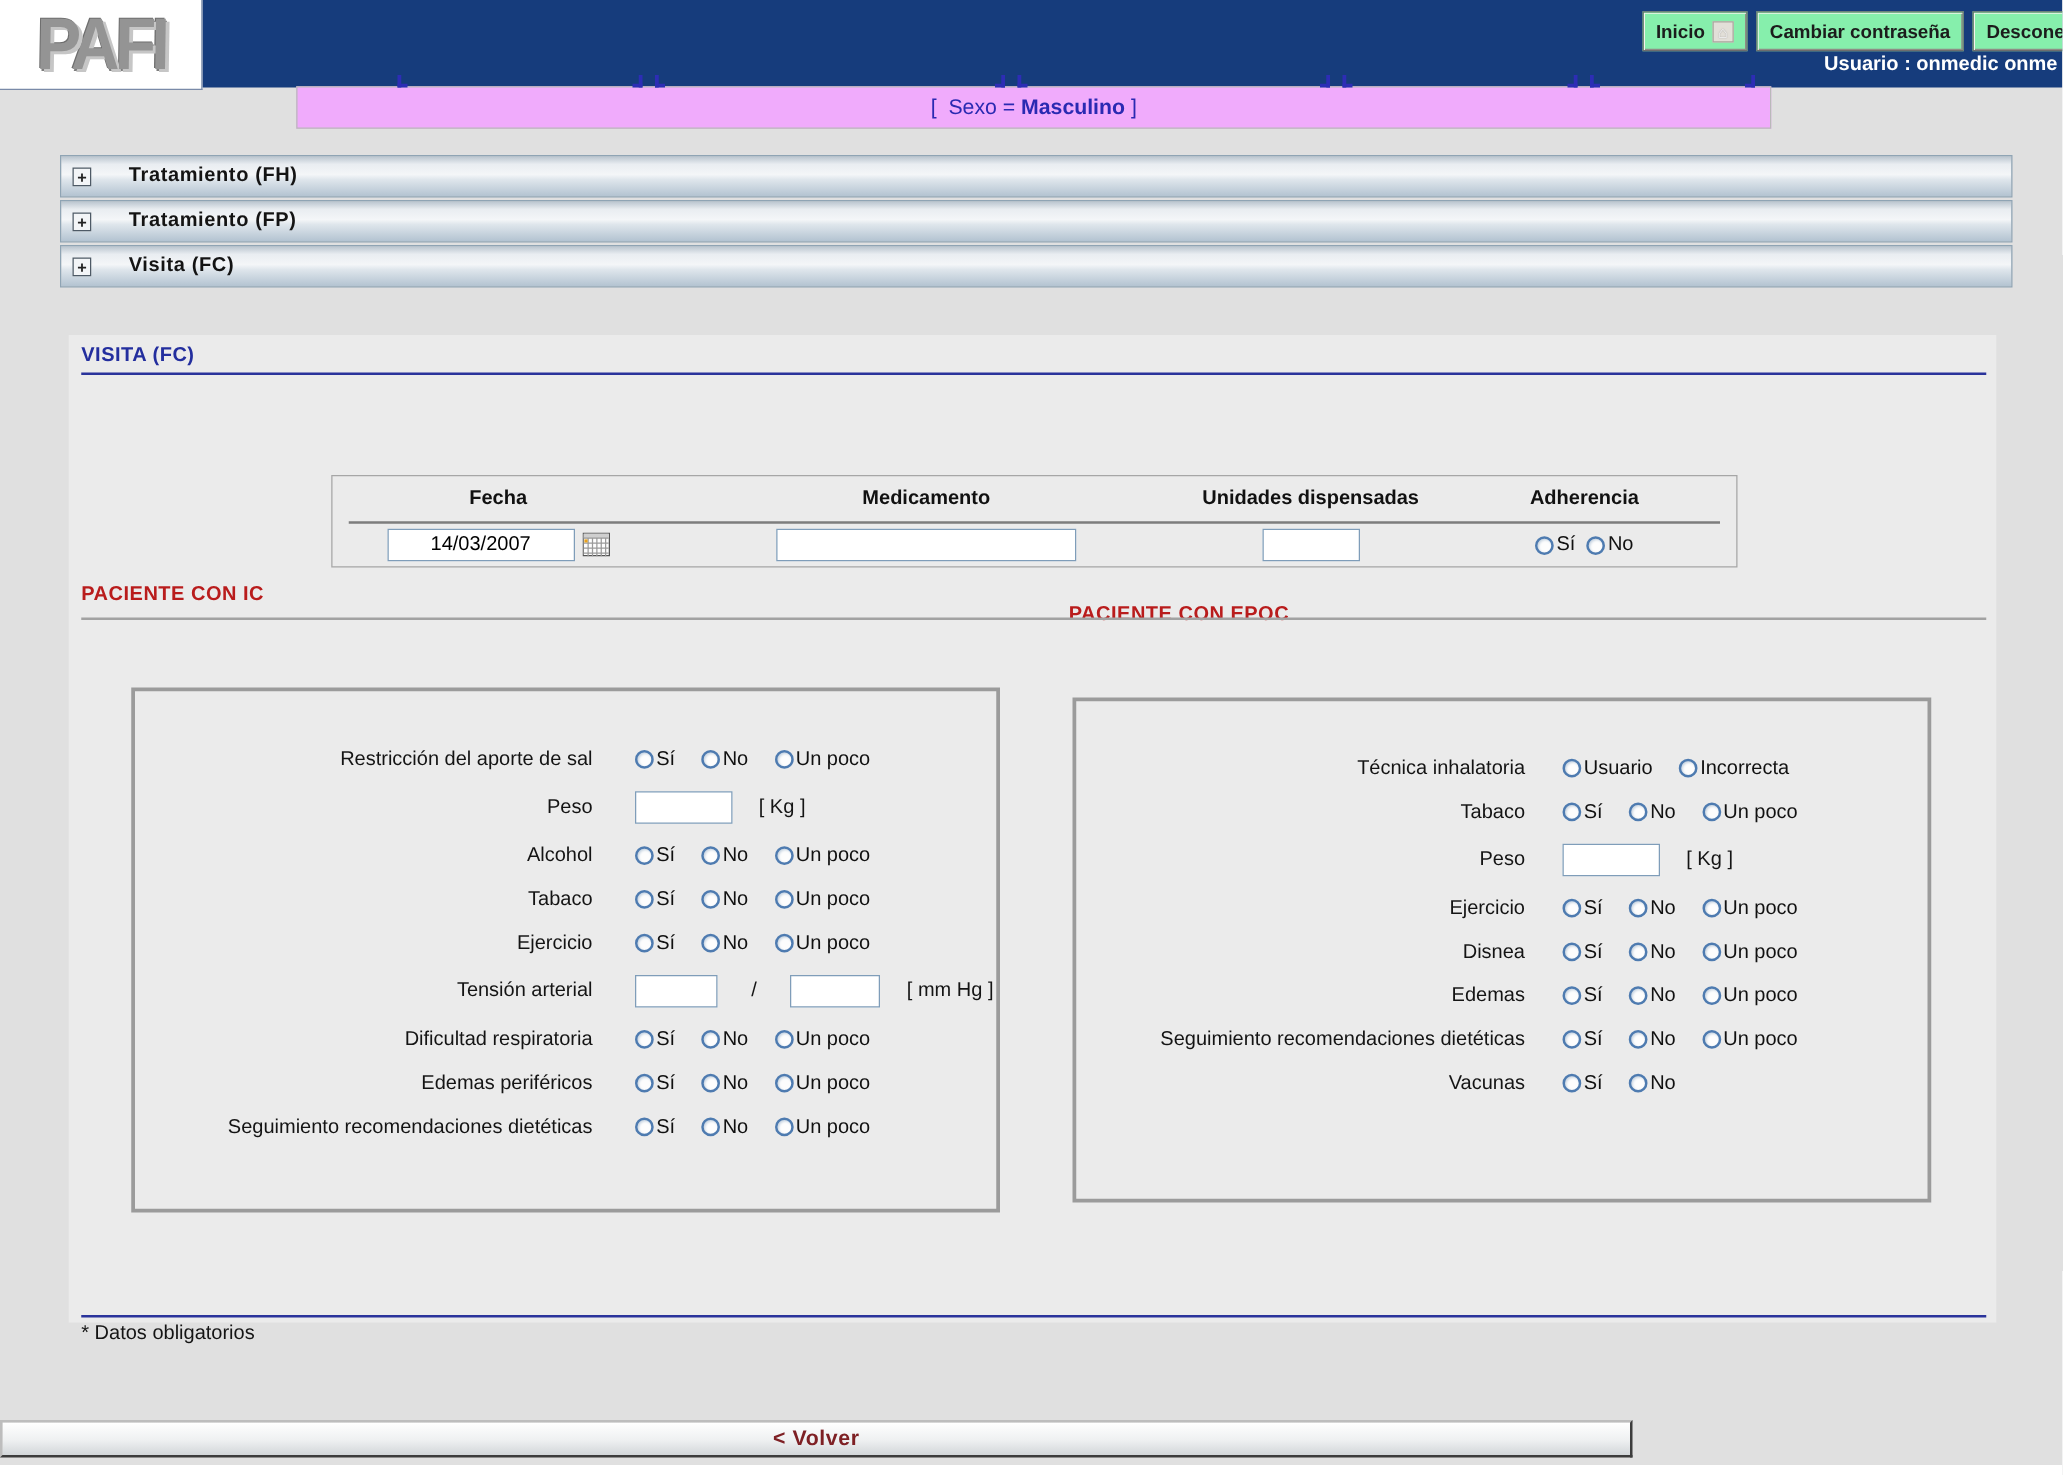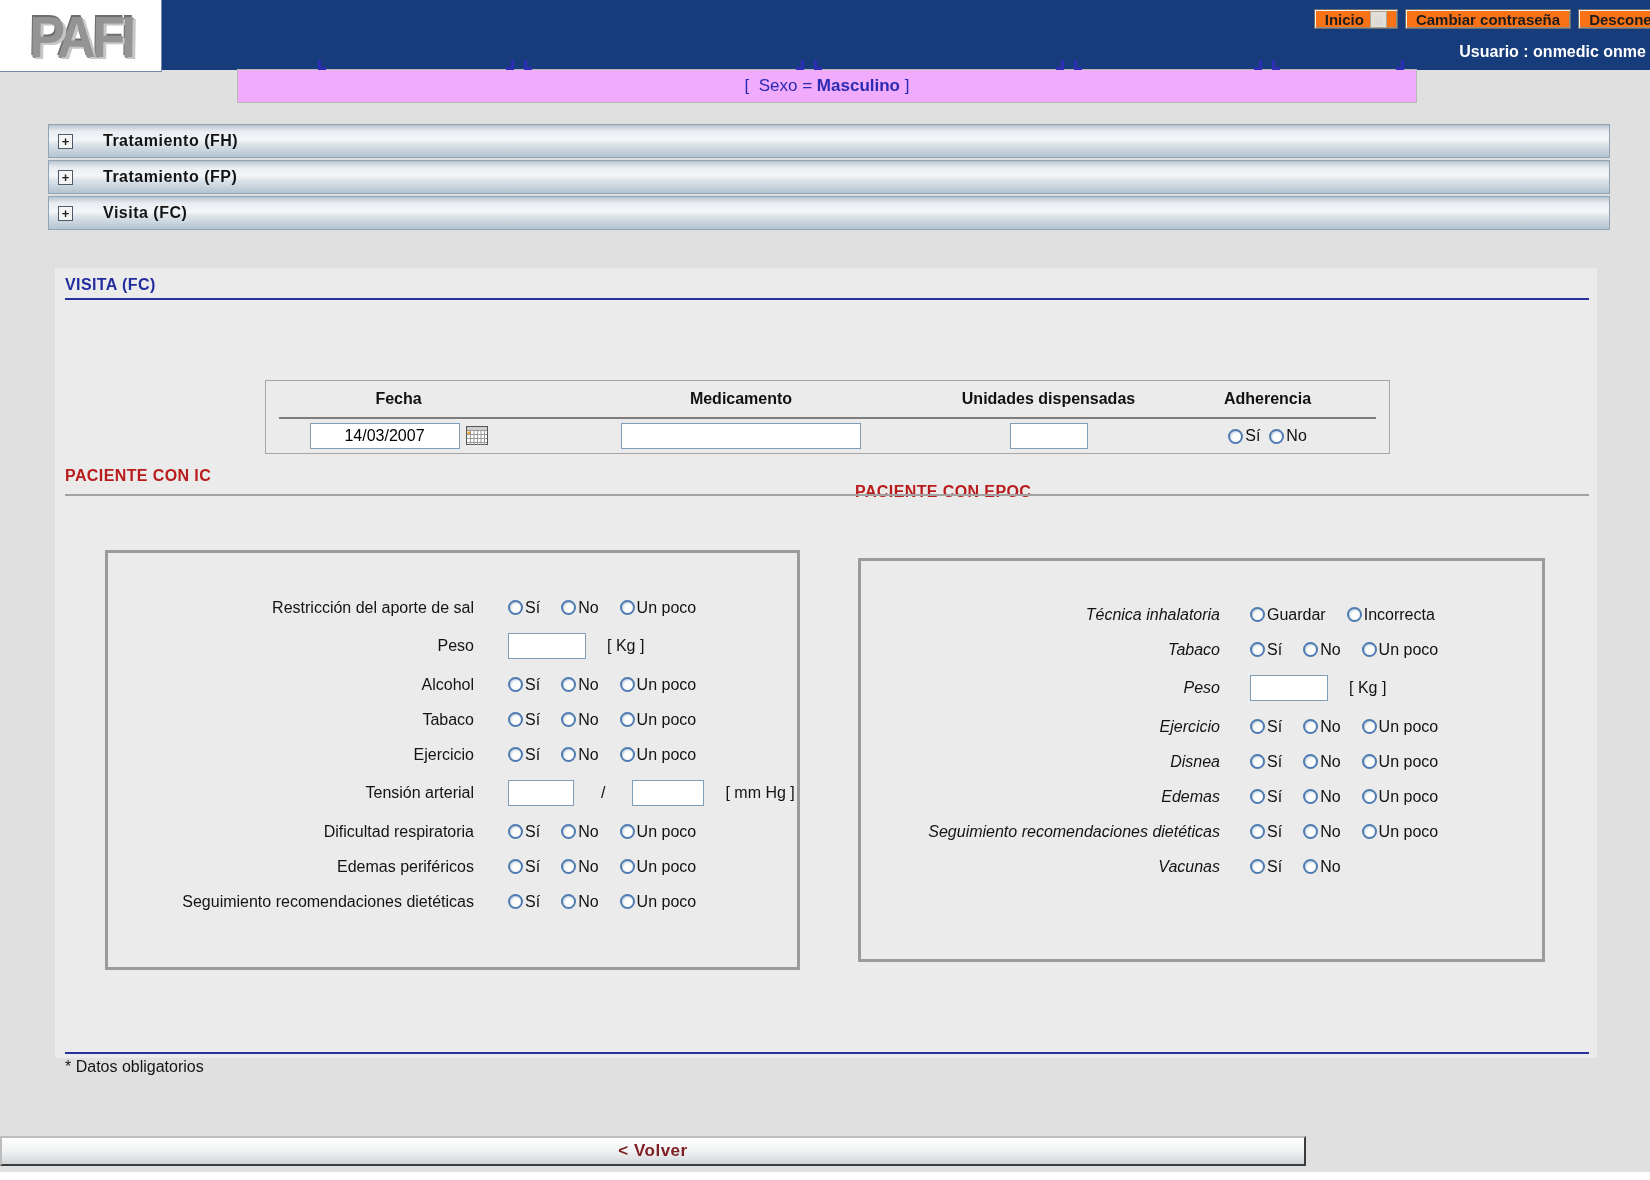--- a/index.html
+++ b/index.html
@@ -8,22 +8,22 @@
 
   
   .topbar{position:absolute;left:0;top:0;width:1650px;height:70px;background:#163c7c;}
   .logo-box{position:absolute;left:0;top:0;width:162px;height:72px;background:#ffffff;
             display:flex;align-items:center;justify-content:center;z-index:3;
             border-right:1px solid #7a8aa8;border-bottom:1px solid #7a8aa8;}
   .logo-text{font-size:54px;font-weight:bold;color:#949494;letter-spacing:-4px;
              transform:scaleY(1.08) skewX(-1deg);
              text-shadow:3px 2px 0 #c6c6c6,-1px -1px 0 #6e6e6e,1px 1px 0 #7d7d7d;}
   .hdr-buttons{position:absolute;top:9px;right:-26px;display:flex;gap:7px;z-index:2;}
-  .hdr-btn{display:flex;align-items:center;gap:6px;height:20px;padding:0 10px;
-           background:#f97316;border:1px solid #6d6d6d;
+  .hdr-btn{display:flex;align-items:center;gap:6px;height:32px;padding:0 10px;
+           background:#86efac;border:1px solid #6d6d6d;
            box-shadow:inset 1px 1px 0 #f5f3ee,inset -1px -1px 0 #8f8d86;
            font-size:15px;font-weight:bold;color:#1c1c1c;cursor:pointer;white-space:nowrap;}
   .home-tile{display:inline-block;width:17px;height:17px;background:#e2dfd8;border:1px solid #a9a69d;
              color:#fcfcfc;font-size:13px;line-height:15px;text-align:center;text-shadow:0 0 1px #777;}
   .user-label{position:absolute;top:43px;right:4px;color:#ffffff;font-size:16px;font-weight:bold;z-index:2;white-space:nowrap;}
 
   
   .sexo-box{position:absolute;left:237px;top:69px;width:1180px;height:34px;background:#f0abfc;
             border:1px solid #b9b9b9;display:flex;align-items:center;justify-content:center;
             font-size:17px;color:#2a2ab2;white-space:pre;}
@@ -77,21 +77,21 @@
 
   
   .fbox{position:absolute;border:3px solid #9b9b9b;}
   .ic-box{left:50px;top:282px;width:695px;height:420px;padding:37px 10px 0 0;}
   .epoc-box{left:803px;top:290px;width:687px;height:404px;padding:36px 6px 0 0;}
   .form-row{display:flex;align-items:center;padding-left:44px;}
   .rh-radio{min-height:35px;}
   .rh-input{min-height:42px;}
   .row-label{font-size:16px;color:#141414;text-align:right;line-height:20px;}
   .ic-box .row-label{flex:0 0 322px;margin-right:34px;}
-  .epoc-box .row-label{flex:0 0 315px;margin-right:30px;font-style:italic;}
+  .epoc-box .row-label{flex:0 0 315px;margin-right:30px;}
   .row-controls{display:flex;align-items:center;gap:21px;}
   .unit{font-size:16px;color:#141414;white-space:nowrap;}
   .bp-sep{font-size:16px;color:#141414;margin:0 6px;}
   .peso-inp{width:78px;}
   .bp-inp1{width:66px;} .bp-inp2{width:72px;}
 
   
   .foot-rule{position:absolute;left:10px;right:8px;top:784px;height:2px;background:#2a339b;}
   .footnote{position:absolute;left:10px;top:790px;font-size:16px;color:#141414;}
 
@@ -345,21 +345,21 @@
             </label>
           </div>
         </div>
       </div>
     <div class="fbox epoc-box">
         <div class="form-row rh-radio">
           <div class="row-label">Técnica inhalatoria</div>
           <div class="row-controls">
             <label class="radio-item">
               <span class="radio"></span>
-              <span class="rlab">Guardar</span>
+              <span class="rlab">Usuario</span>
             </label>
             <label class="radio-item">
               <span class="radio"></span>
               <span class="rlab">Incorrecta</span>
             </label>
           </div>
         </div>
         <div class="form-row rh-radio">
           <div class="row-label">Tabaco</div>
           <div class="row-controls">

